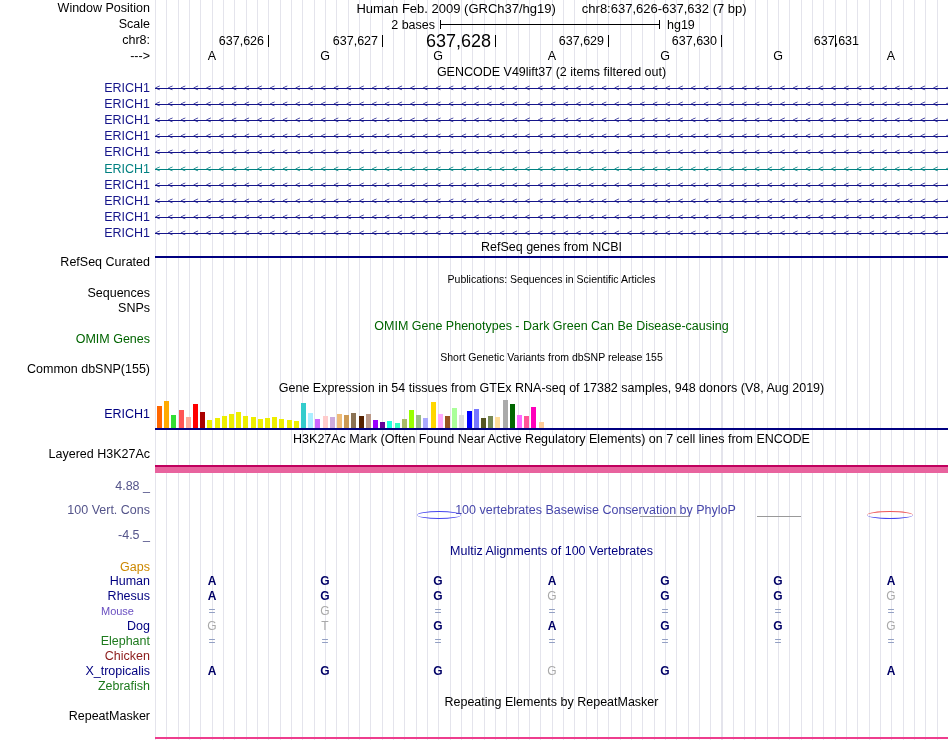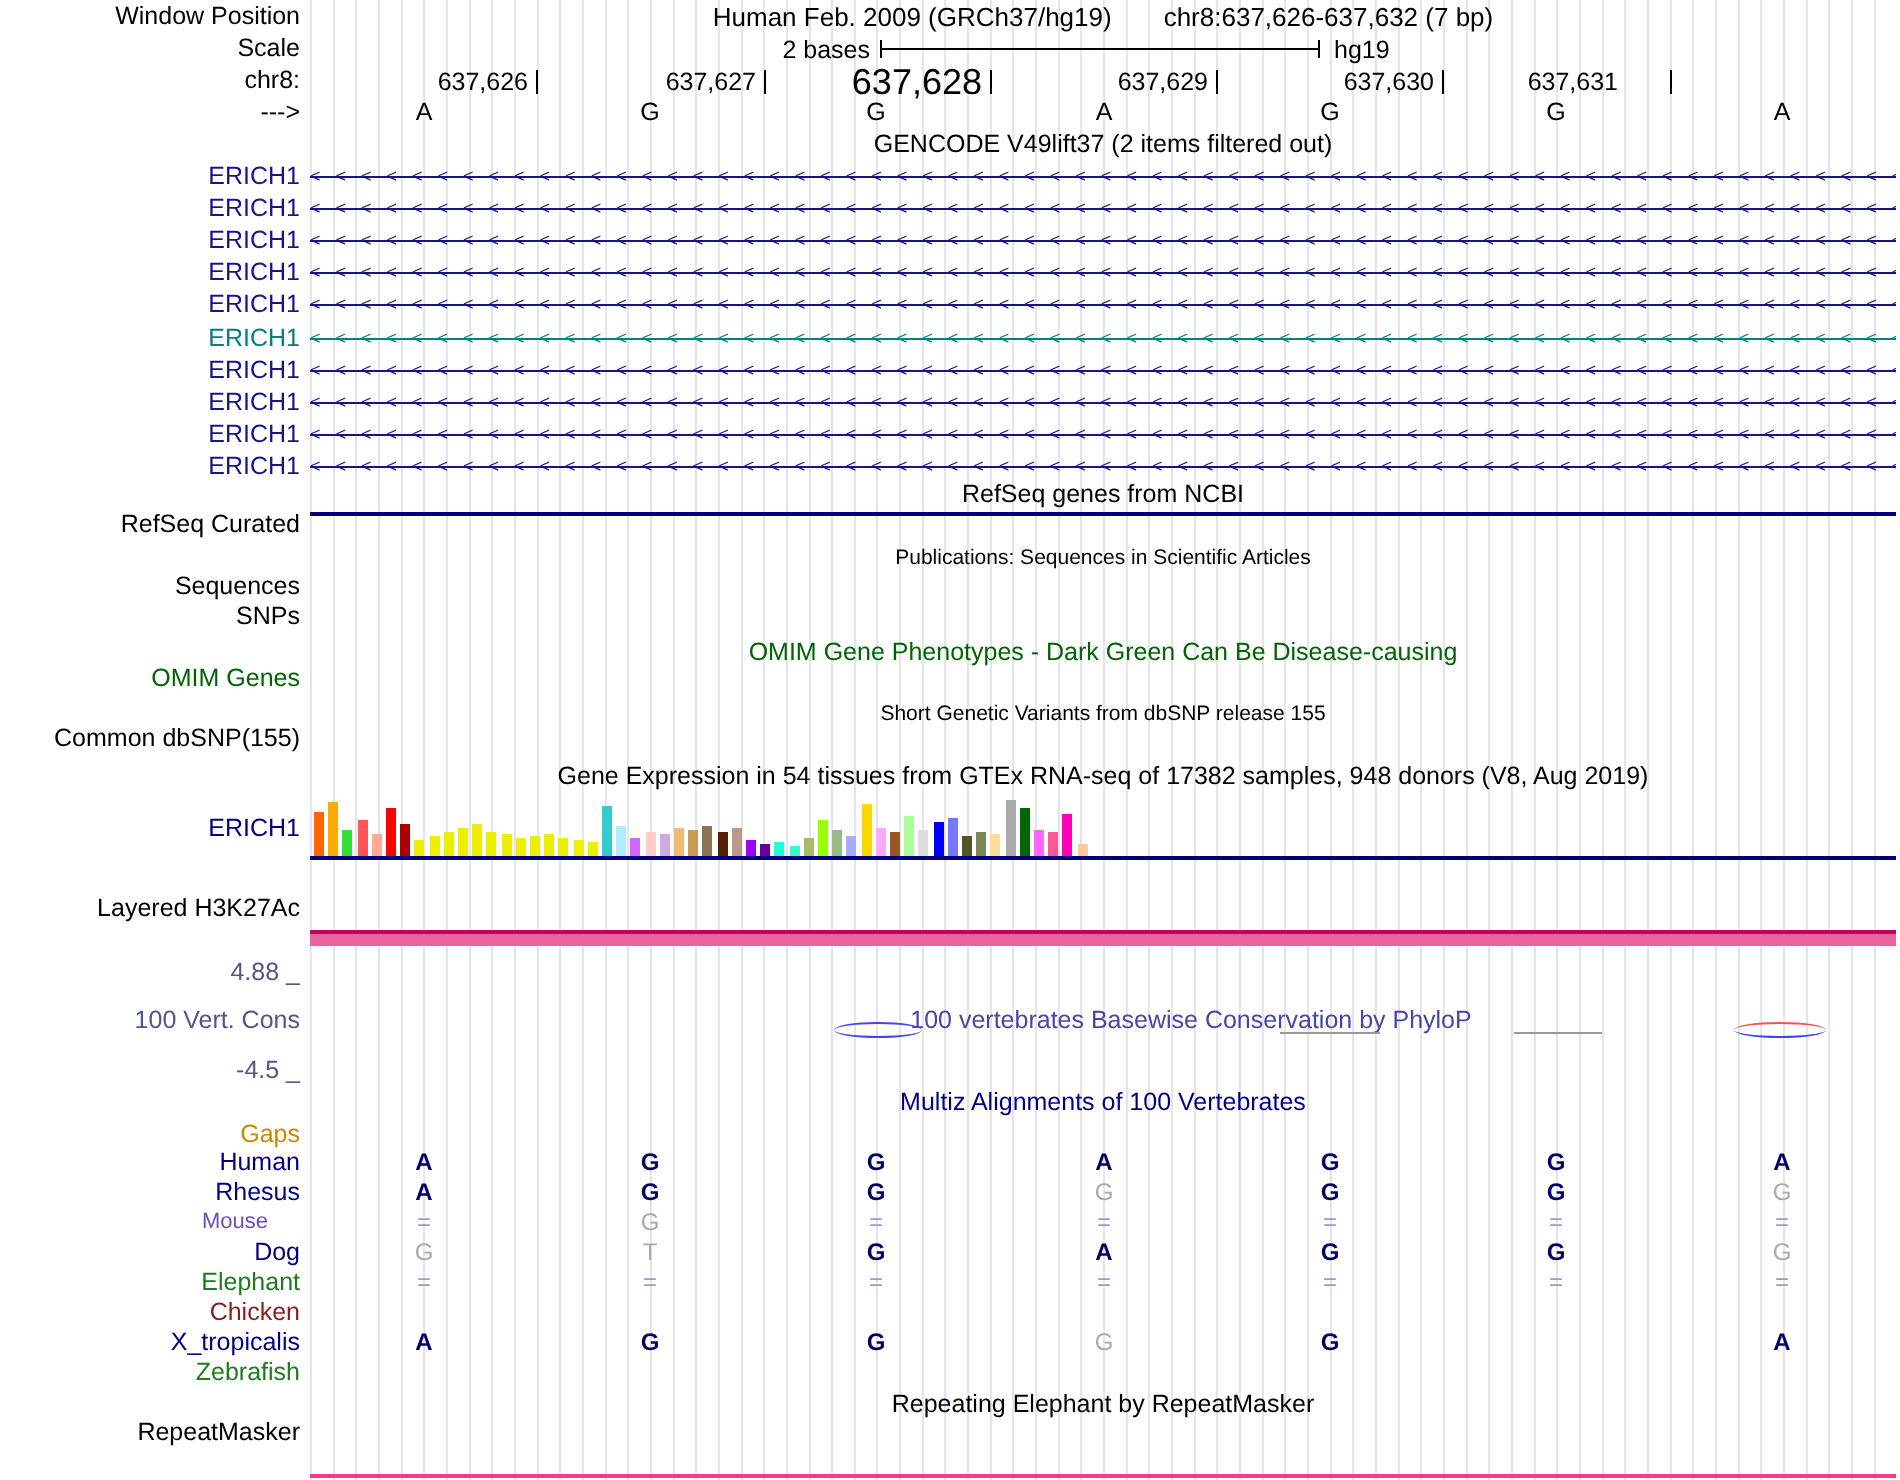--- a/index.html
+++ b/index.html
@@ -36,40 +36,41 @@
     <div class="ctitle" style="top:241px">RefSeq genes from NCBI</div>
     <div class="abs" style="top: 256px; left: 0px; width: 793px; height: 2px; background: rgb(0, 0, 128);"></div>
 
     <div class="ctitle small" style="top:273px">Publications: Sequences in Scientific Articles</div>
     <div class="ctitle" style="top: 320px; color: rgb(0, 100, 0);">OMIM Gene Phenotypes - Dark Green Can Be Disease-causing</div>
     <div class="ctitle small" style="top:351px">Short Genetic Variants from dbSNP release 155</div>
 
     <div class="ctitle" style="top:382px">Gene Expression in 54 tissues from GTEx RNA-seq of 17382 samples, 948 donors (V8, Aug 2019)</div>
     <div class="abs" style="top: 428px; left: 0px; width: 793px; height: 2px; background: rgb(0, 0, 128);"></div>
 
+    <div class="ctitle" style="top:433px">H3K27Ac Mark (Often Found Near Active Regulatory Elements) on 7 cell lines from ENCODE</div>
     <div class="abs" style="top: 465px; left: 0px; width: 793px; height: 2px; background: rgb(192, 0, 94);"></div>
     <div class="abs" style="top: 467px; left: 0px; width: 793px; height: 6px; background: rgb(232, 99, 158);"></div>
 
     <div class="ctitle" style="top: 504px; color: rgb(70, 70, 170); padding-left: 44px;">100 vertebrates Basewise Conservation by PhyloP</div>
 
     <div class="ctitle" style="top: 545px; color: rgb(0, 0, 128);">Multiz Alignments of 100 Vertebrates</div>
 
-    <div class="ctitle" style="top:696px">Repeating Elephant by RepeatMasker</div>
+    <div class="ctitle" style="top:696px">Repeating Elements by RepeatMasker</div>
     <div class="abs" style="top: 737px; left: 0px; width: 793px; height: 2px; background: rgb(238, 61, 142);"></div>
   <div class="abs" style="left: 27px; top: 35px; width: 82px; text-align: right; font-size: 12.5px; line-height: 13px;">637,626</div>
       <div class="abs" style="left: 113px; top: 35px; width: 1px; height: 12px; background: rgb(0, 0, 0);"></div>
       <div class="abs" style="left: 141px; top: 35px; width: 82px; text-align: right; font-size: 12.5px; line-height: 13px;">637,627</div>
       <div class="abs" style="left: 227px; top: 35px; width: 1px; height: 12px; background: rgb(0, 0, 0);"></div>
       <div class="abs" style="left: 254px; top: 35px; width: 82px; text-align: right; font-size: 18px; line-height: 13px;">637,628</div>
       <div class="abs" style="left: 340px; top: 35px; width: 1px; height: 12px; background: rgb(0, 0, 0);"></div>
       <div class="abs" style="left: 367px; top: 35px; width: 82px; text-align: right; font-size: 12.5px; line-height: 13px;">637,629</div>
       <div class="abs" style="left: 453px; top: 35px; width: 1px; height: 12px; background: rgb(0, 0, 0);"></div>
       <div class="abs" style="left: 480px; top: 35px; width: 82px; text-align: right; font-size: 12.5px; line-height: 13px;">637,630</div>
       <div class="abs" style="left: 566px; top: 35px; width: 1px; height: 12px; background: rgb(0, 0, 0);"></div>
-      <div class="abs" style="left: 572px; top: 35px; width: 82px; text-align: right; font-size: 12.5px; line-height: 13px;">637,631</div>
+      <div class="abs" style="left: 622px; top: 35px; width: 82px; text-align: right; font-size: 12.5px; line-height: 13px;">637,631</div>
       <div class="abs" style="left: 680px; top: 35px; width: 1px; height: 12px; background: rgb(0, 0, 0);"></div>
       <div class="abs" style="left: 49px; top: 50px; width: 16px; text-align: center; font-size: 12.5px; line-height: 13px;">A</div>
       <div class="abs" style="left: 162px; top: 50px; width: 16px; text-align: center; font-size: 12.5px; line-height: 13px;">G</div>
       <div class="abs" style="left: 275px; top: 50px; width: 16px; text-align: center; font-size: 12.5px; line-height: 13px;">G</div>
       <div class="abs" style="left: 389px; top: 50px; width: 16px; text-align: center; font-size: 12.5px; line-height: 13px;">A</div>
       <div class="abs" style="left: 502px; top: 50px; width: 16px; text-align: center; font-size: 12.5px; line-height: 13px;">G</div>
       <div class="abs" style="left: 615px; top: 50px; width: 16px; text-align: center; font-size: 12.5px; line-height: 13px;">G</div>
       <div class="abs" style="left: 728px; top: 50px; width: 16px; text-align: center; font-size: 12.5px; line-height: 13px;">A</div>
       <div class="abs" style="left: 0px; top: 82px; width: 793px; height: 13px; overflow: hidden; white-space: nowrap; font-size: 9px; line-height: 13px; letter-spacing: 7.5px; color: rgb(21, 21, 138); background-image: linear-gradient(rgb(21, 21, 138), rgb(21, 21, 138)); background-size: 100% 1px; background-position: 0px 6px; background-repeat: no-repeat;">&lt;&lt;&lt;&lt;&lt;&lt;&lt;&lt;&lt;&lt;&lt;&lt;&lt;&lt;&lt;&lt;&lt;&lt;&lt;&lt;&lt;&lt;&lt;&lt;&lt;&lt;&lt;&lt;&lt;&lt;&lt;&lt;&lt;&lt;&lt;&lt;&lt;&lt;&lt;&lt;&lt;&lt;&lt;&lt;&lt;&lt;&lt;&lt;&lt;&lt;&lt;&lt;&lt;&lt;&lt;&lt;&lt;&lt;&lt;&lt;&lt;&lt;&lt;&lt;&lt;&lt;&lt;&lt;&lt;&lt;</div>
       <div class="abs" style="left: 0px; top: 98px; width: 793px; height: 13px; overflow: hidden; white-space: nowrap; font-size: 9px; line-height: 13px; letter-spacing: 7.5px; color: rgb(21, 21, 138); background-image: linear-gradient(rgb(21, 21, 138), rgb(21, 21, 138)); background-size: 100% 1px; background-position: 0px 6px; background-repeat: no-repeat;">&lt;&lt;&lt;&lt;&lt;&lt;&lt;&lt;&lt;&lt;&lt;&lt;&lt;&lt;&lt;&lt;&lt;&lt;&lt;&lt;&lt;&lt;&lt;&lt;&lt;&lt;&lt;&lt;&lt;&lt;&lt;&lt;&lt;&lt;&lt;&lt;&lt;&lt;&lt;&lt;&lt;&lt;&lt;&lt;&lt;&lt;&lt;&lt;&lt;&lt;&lt;&lt;&lt;&lt;&lt;&lt;&lt;&lt;&lt;&lt;&lt;&lt;&lt;&lt;&lt;&lt;&lt;&lt;&lt;&lt;</div>

